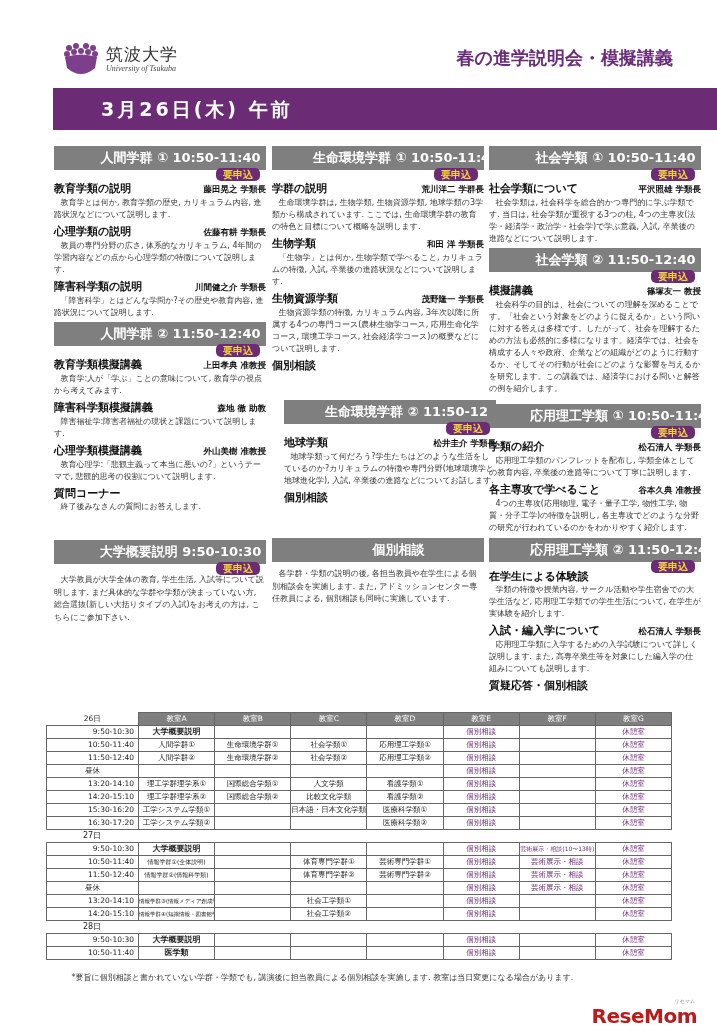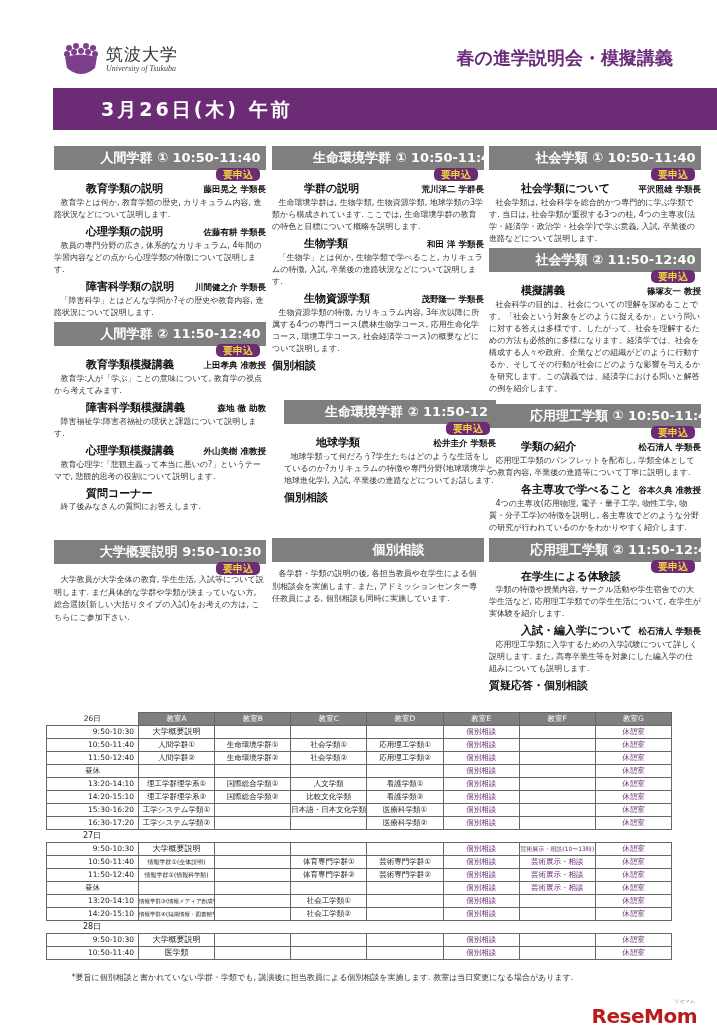--- a/index.html
+++ b/index.html
@@ -13,33 +13,33 @@
   .logo-jp { font-family: "DejaVu Serif", serif; font-size: 17px; color: #333; line-height: 20px; letter-spacing: 1px; }
   .logo-en { font-family: "Liberation Serif", serif; font-style: italic; font-size: 8px; color: #444; line-height: 10px; }
   .event-title { position: absolute; right: 44px; top: 46px; font-size: 18px; font-weight: bold; color: #6a2c7a; letter-spacing: 0px; }
 
   .date-bar { position: absolute; left: 53px; top: 88px; width: 690px; height: 42px; background: #6b2b75; color: #fff; font-size: 19px; font-weight: bold; padding-left: 48px; line-height: 42px; letter-spacing: 3px; }
 
   .col { position: absolute; width: 212px; }
   .sec-head { background: #7f7f7f; color: #fff; height: 24px; line-height: 24px; font-size: 13px; font-weight: bold; text-align: center; position: relative; white-space: nowrap; padding-left: 41px; }
   .badge { position: absolute; right: 6px; bottom: -11px; background: #6b2b75; color: #f4d23c; font-size: 10px; font-weight: bold; padding: 0 7px; height: 13px; line-height: 13px; border-radius: 5px; z-index: 2; }
   .item { margin-top: 3px; }
-  .item-head { display: flex; justify-content: space-between; align-items: baseline; font-size: 11px; font-weight: bold; color: #111; line-height: 15px; margin-left: 32px; }
+  .item-head { display: flex; justify-content: space-between; align-items: baseline; font-size: 11px; font-weight: bold; color: #111; line-height: 15px; }
   .item-head .who { font-size: 8.5px; font-weight: bold; }
   .item-desc { font-size: 8px; line-height: 12px; color: #333; text-indent: 0.8em; }
   .plain-head { font-size: 11px; font-weight: bold; color: #111; line-height: 16px; margin-top: 3px; }
   .body-text { font-size: 8px; line-height: 12.5px; color: #333; text-indent: 0.8em; margin-top: 10px; }
 
   .sched { position: absolute; left: 46px; top: 712px; width: 626px; }
   .day-label { font-size: 8px; height: 12px; line-height: 12px; width: 92px; text-align: center; }
   table { border-collapse: collapse; table-layout: fixed; width: 626px; }
   td, th { font-size: 7.5px; height: 13px; line-height: 12px; border: 1px solid #666; text-align: center; white-space: nowrap; overflow: hidden; font-weight: normal; }
   th { background: #7f7f7f; color: #fff; margin-top: 20px; }
   td.time { text-align: right; padding-right: 4px; }
-  td.bold { font-weight: normal; font-size: 8px; }
+  td.bold { font-weight: bold; font-size: 8px; }
   td.small { font-size: 6px; }
   td.purple { color: #6b2b75; }
   th.blank { background: transparent; color: #222; border: none; text-align: center; }
   td.tiny { font-size: 5.5px; }
 
   .footnote { position: absolute; left: 0; width: 645px; top: 972px; text-align: center; font-size: 8px; color: #333; }
   .resemom { position: absolute; right: 20px; top: 1004px; font-size: 20px; font-weight: bold; color: #b91c1c; letter-spacing: -0.5px; }
   .resemom-ruby { position: absolute; right: 22px; top: 998px; font-size: 5px; color: #888; }
 </style>
 </head>

